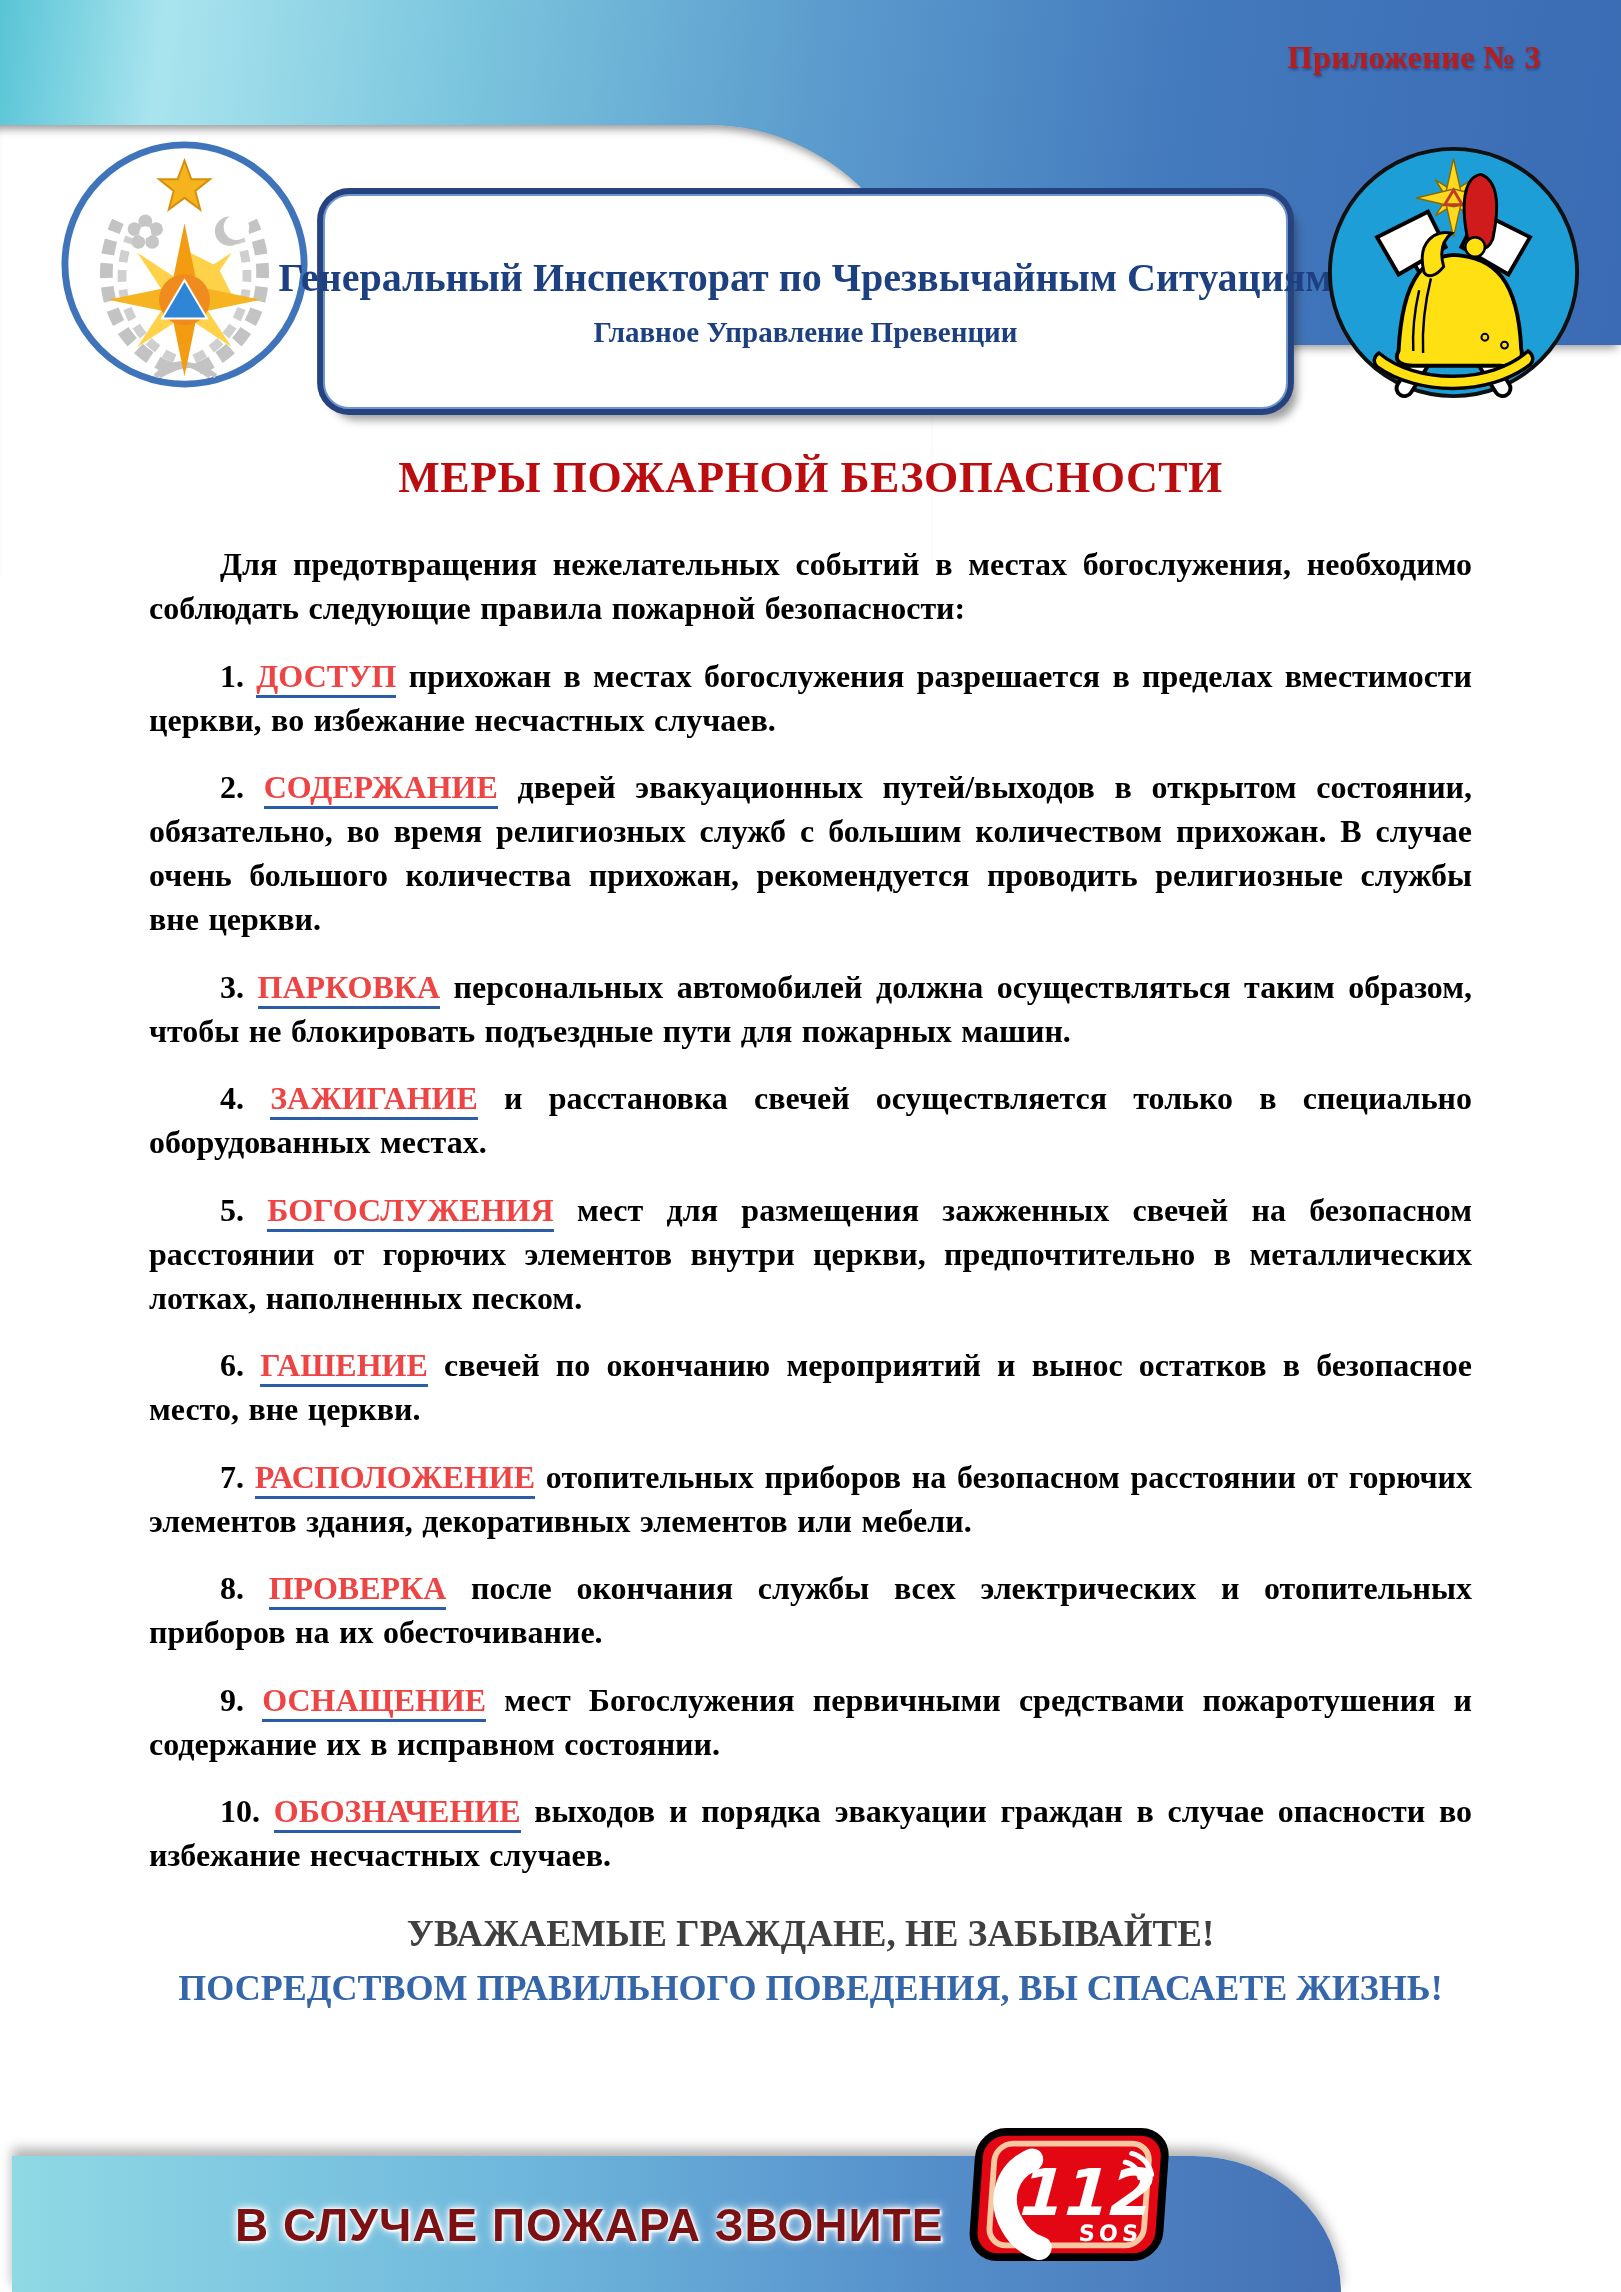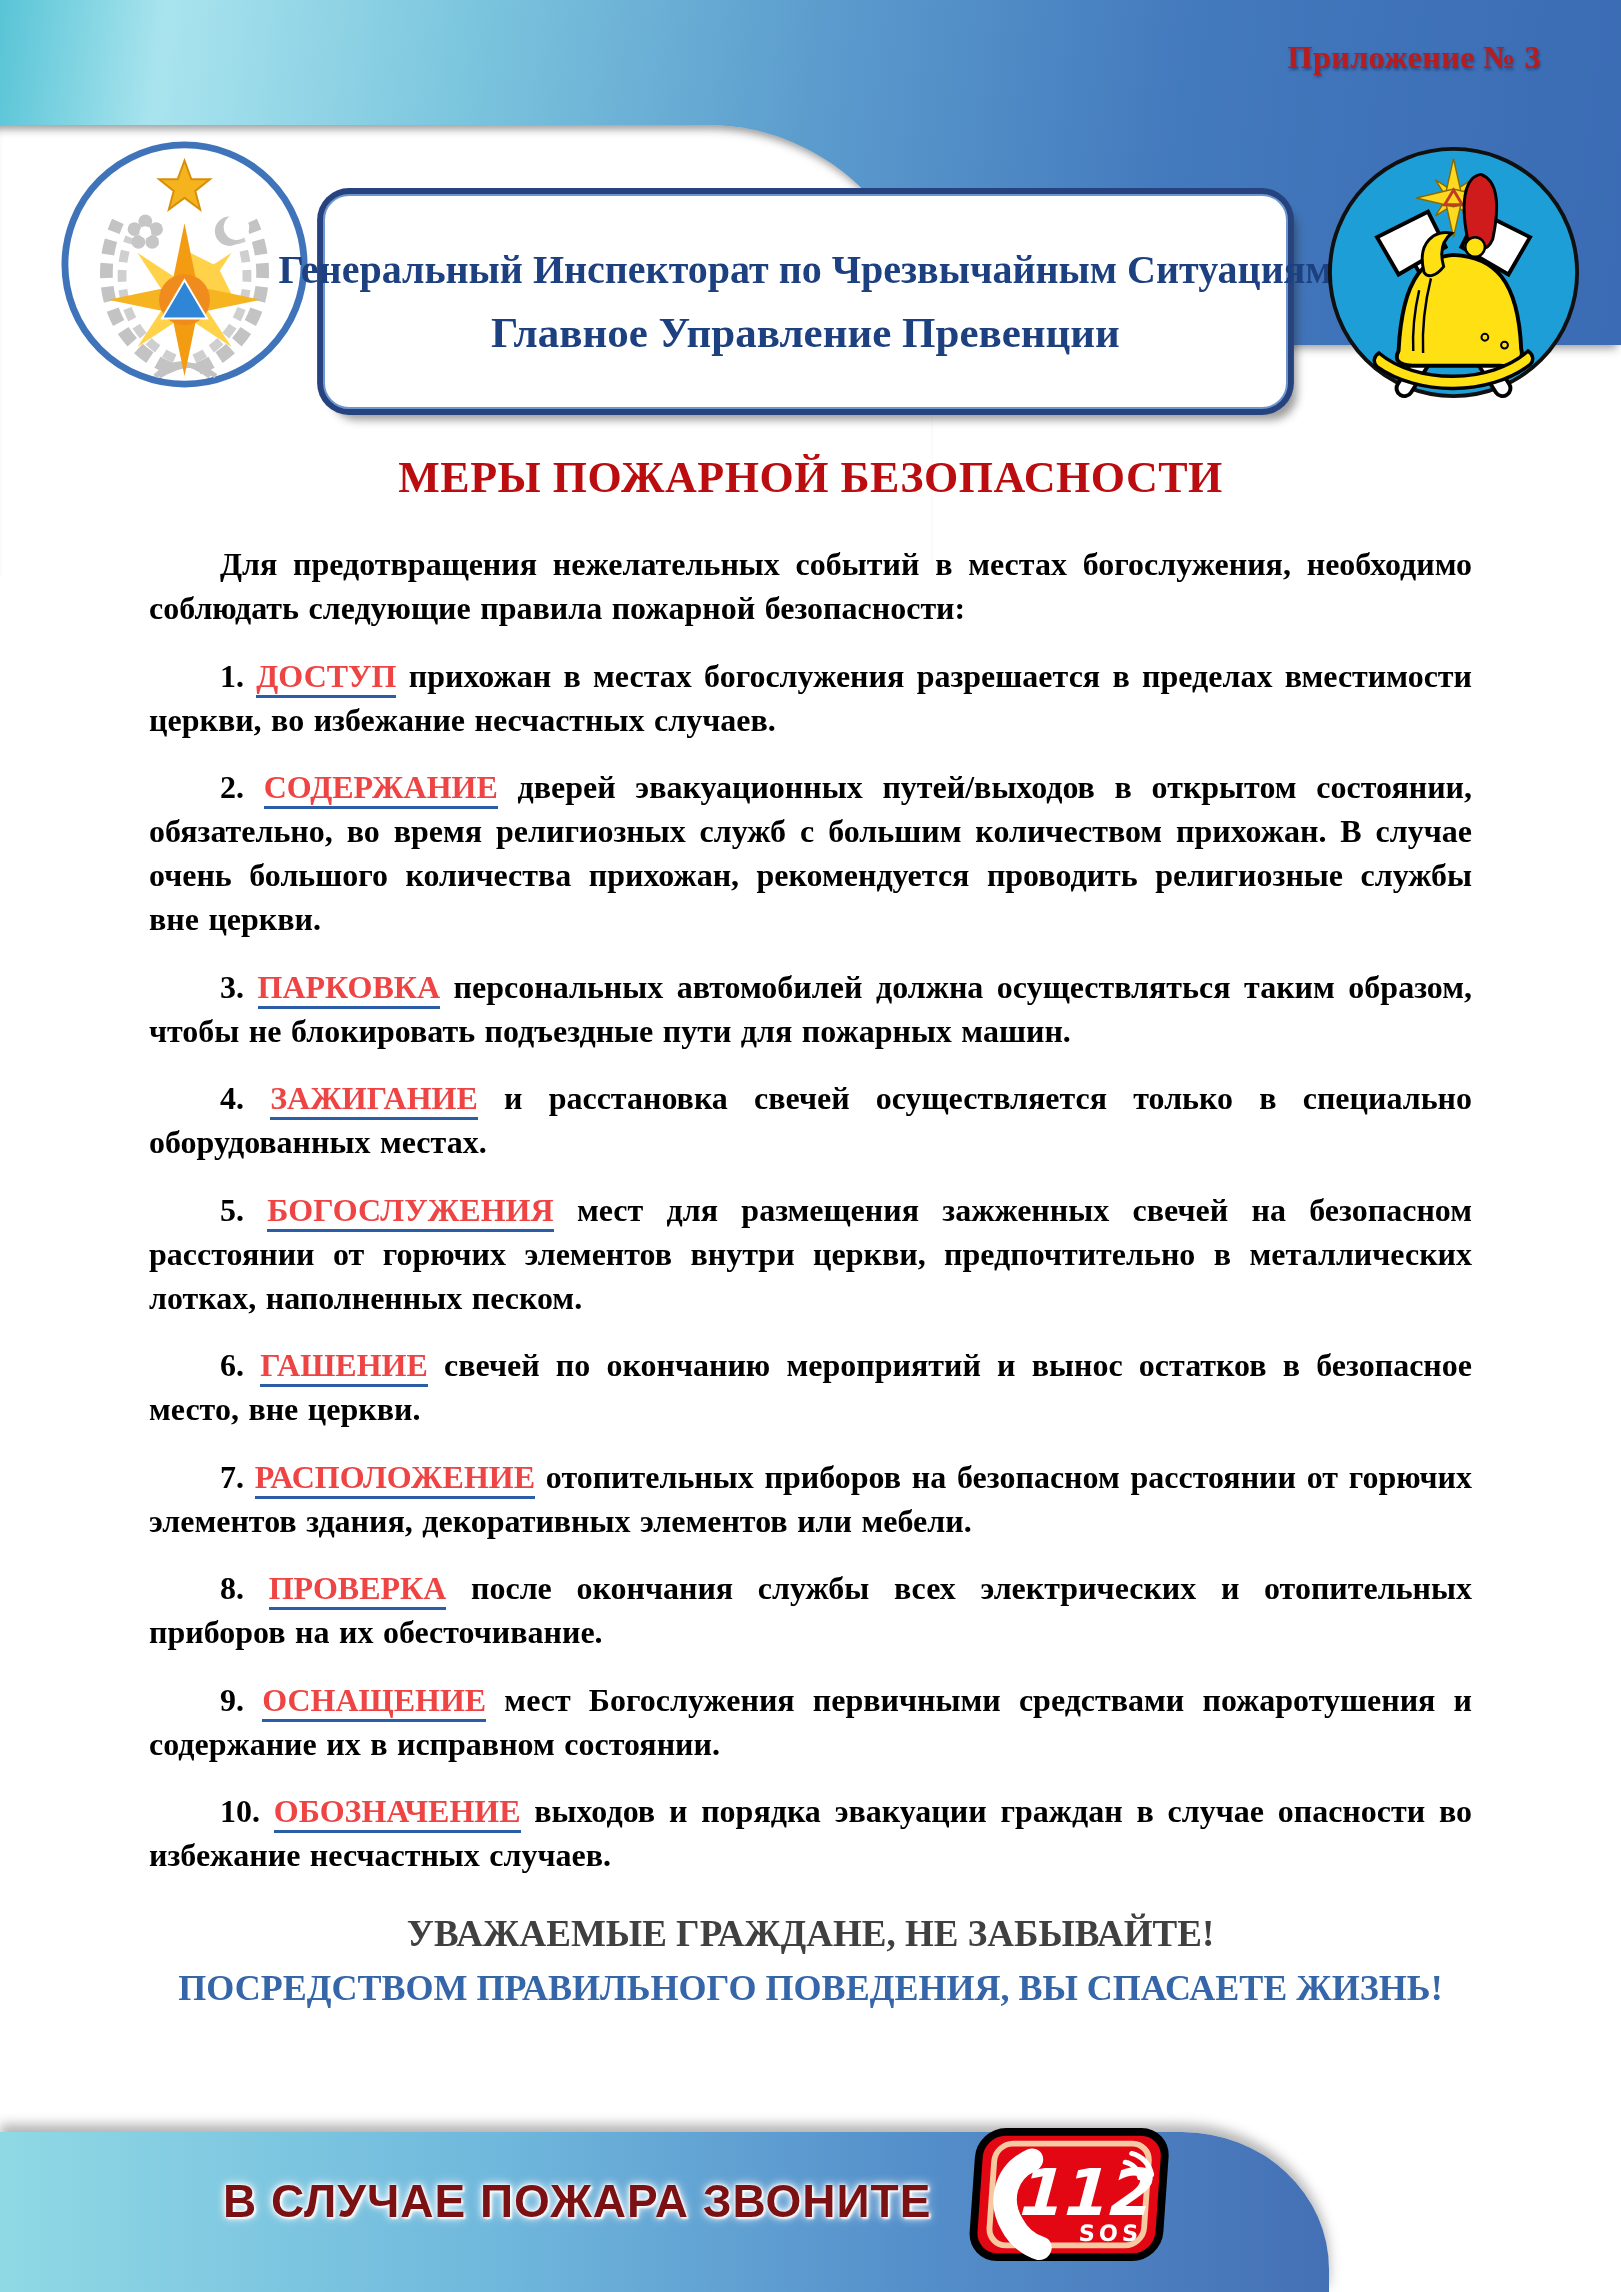--- a/index.html
+++ b/index.html
@@ -18,39 +18,39 @@
     font-weight:bold;font-size:32px;letter-spacing:0.5px;
     text-shadow:1px 2px 2.9px rgba(20,40,90,.55);}
 
   
   .org-box{position:absolute;left:323px;top:194px;width:961px;height:211px;z-index:4;
     background:#ffffff;border:2px solid #6f97cf;border-radius:26px;
     box-shadow:0 0 0 5.9px #26437f,8.8px 10.8px 8.8px rgba(40,40,40,.45);
     display:flex;flex-direction:column;align-items:center;justify-content:center;gap:15.7px;}
   .org-line{color:#1d4080;font-weight:bold;white-space:nowrap;}
   .org-line.l1{font-size:40px;}
-  .org-line.l2{font-size:43px;}
+  .org-line.l2{font-size:29px;}
 
   
   .emblem-left{position:absolute;left:61px;top:135px;width:247px;height:259px;z-index:4;}
   .emblem-right{position:absolute;left:1325px;top:143px;width:257px;height:259px;z-index:4;}
 
   
   .content{position:absolute;left:149px;right:149px;top:449px;z-index:3;}
   .doc-title{text-align:center;color:#bb0d10;font-weight:bold;font-size:44px;line-height:58px;
     letter-spacing:0.5px;margin:0 0 35px 0;font-family:Liberation Serif, serif;}
   .intro,.rule{font-size:32px;line-height:44px;font-weight:bold;color:#000;
     text-align:justify;text-indent:71px;margin:0 0 23.5px 0;word-spacing:1.5px;}
   .rule-kw{color:#ef4444;border-bottom:3.9px solid #2b5ea7;padding-bottom:1px;}
   .slogans{margin-top:29px;text-align:center;font-weight:bold;}
   .slogan-red{color:#404040;font-size:37px;line-height:55px;margin:0;}
   .slogan-blue{color:#3566a9;font-size:36px;line-height:55px;margin:0;}
 
   
-  .footer-band{position:absolute;left:0;bottom:0;width:1329px;height:161px;z-index:2;
+  .footer-band{position:absolute;left:12px;bottom:0;width:1329px;height:137px;z-index:2;
     background:linear-gradient(90deg,#8fd9e5 0%,#6fb7dc 38%,#5590cb 68%,#4470b5 100%);
     border-top-right-radius:147px 137px;
     box-shadow:0 -7.8px 11.8px rgba(90,90,90,.45);}
   .footer-call{position:absolute;left:223px;top:0;height:137px;display:flex;align-items:center;
     font-family:"Liberation Sans","DejaVu Sans",sans-serif;font-weight:bold;font-size:46px;
     color:#7c1113;letter-spacing:1px;
     text-shadow:0 0 2.9px #fff,0 0 5.9px #fff,0 0 10.8px rgba(255,255,255,.95),2px 2px 2px rgba(255,255,255,.85);}
   .badge-112{position:absolute;left:963px;bottom:31px;width:208px;height:135px;z-index:6;}
 </style>
 </head>

